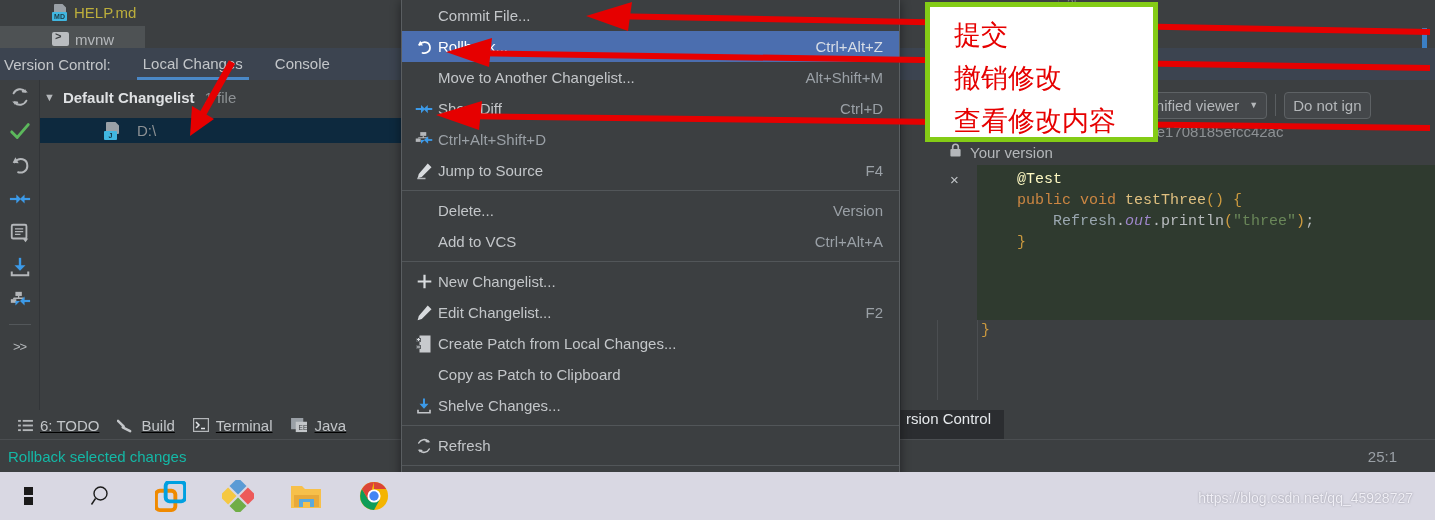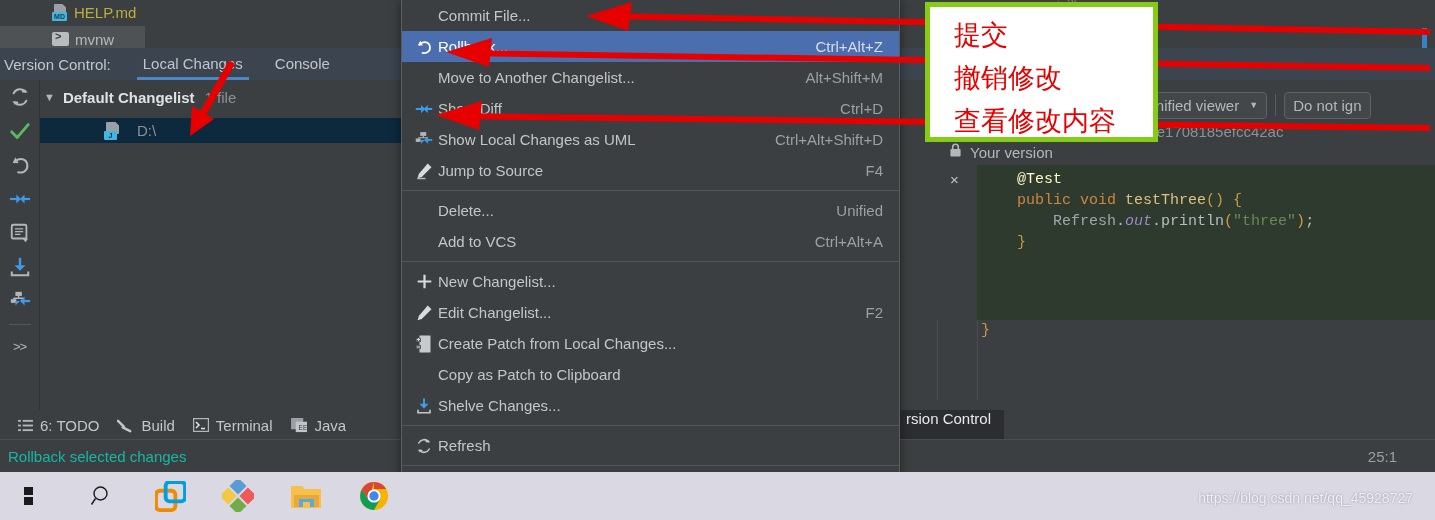--- a/index.html
+++ b/index.html
@@ -199,21 +199,21 @@
   .mi .ic { width: 28px; min-width:28px; margin-left: 8px; display:flex; align-items:center; justify-content:center; }
   .mi .lbl { flex: 1; }
   .mi .acc { color:#9aa0a6; margin-right: 16px; font-size: 15px; }
   .mi.sel .acc { color:#d7dde6; }
   .mi .arrow { color:#c3c6c9; font-size: 10px; margin-right: 14px; }
   .msep { height:1px; background:#525659; margin: 4px 0; }
 
   
   .bottom-strip {
     position:absolute; left:0; top:410px; width:1148px; height:30px;
-    background:#3c3f41; display:flex; align-items:center;
+    background:#3c3f41; display:flex; align-items:center;text-decoration:underline;
   }
   .bt { display:flex; align-items:center; color:#c3c6c9; font-size:15px; margin-left:18px; }
   .bt .bic { margin-right:7px; display:flex; align-items:center; }
   .bt.vctab {
     position:absolute; left:893px; top:0; height:30px; background:#2b2d30; color:#e6e9ec;
     padding: 0 13px; margin-left:0; display:flex; align-items:flex-start;
   }
   .statusbar {
     position:absolute; left:0; top:440px; width:1435px; height:32px; background:#3c3f41;
     display:flex; align-items:center;
@@ -488,41 +488,40 @@
       <span class="ic">
         <svg width="18" height="18" viewBox="0 0 24 24">
           <rect x="7" y="1.5" width="8" height="5" fill="#b4b7ba"></rect>
           <rect x="1" y="10" width="6.5" height="4.5" fill="#b4b7ba"></rect>
           <path d="M11 6.5 V9 M4.5 9 H17 M4.5 9 V10 M17 9 V10" stroke="#b4b7ba" stroke-width="1.5" fill="none"></path>
           <path d="M23 12 H16.5" stroke="#3c9ae8" stroke-width="2.4"></path>
           <path d="M17.5 7 L12 12 L17.5 17 Z" fill="#3c9ae8"></path>
           <path d="M8 17 L13 12 L8 12 Z" fill="#3c9ae8"></path>
         </svg>
       </span>
-      <span class="lbl">Show Local Changes as UML</span>
       <span class="acc">Ctrl+Alt+Shift+D</span>
     </div>
 
     <div class="mi">
       <span class="ic">
         <svg width="18" height="18" viewBox="0 0 24 24">
           <path d="M17 2 L22 7 L9 20 L3.5 21.5 L5 16 Z" fill="#d8dbde"></path>
           <path d="M3 22 H14" stroke="#b4b7ba" stroke-width="2"></path>
         </svg>
       </span>
       <span class="lbl">Jump to Source</span>
       <span class="acc">F4</span>
     </div>
 
     <div class="msep"></div>
 
     <div class="mi">
       <span class="ic"></span>
       <span class="lbl">Delete...</span>
-      <span class="acc">Unified</span>
+      <span class="acc">Version</span>
     </div>
 
     <div class="mi">
       <span class="ic"></span>
       <span class="lbl">Add to VCS</span>
       <span class="acc">Ctrl+Alt+A</span>
     </div>
 
     <div class="msep"></div>
 

